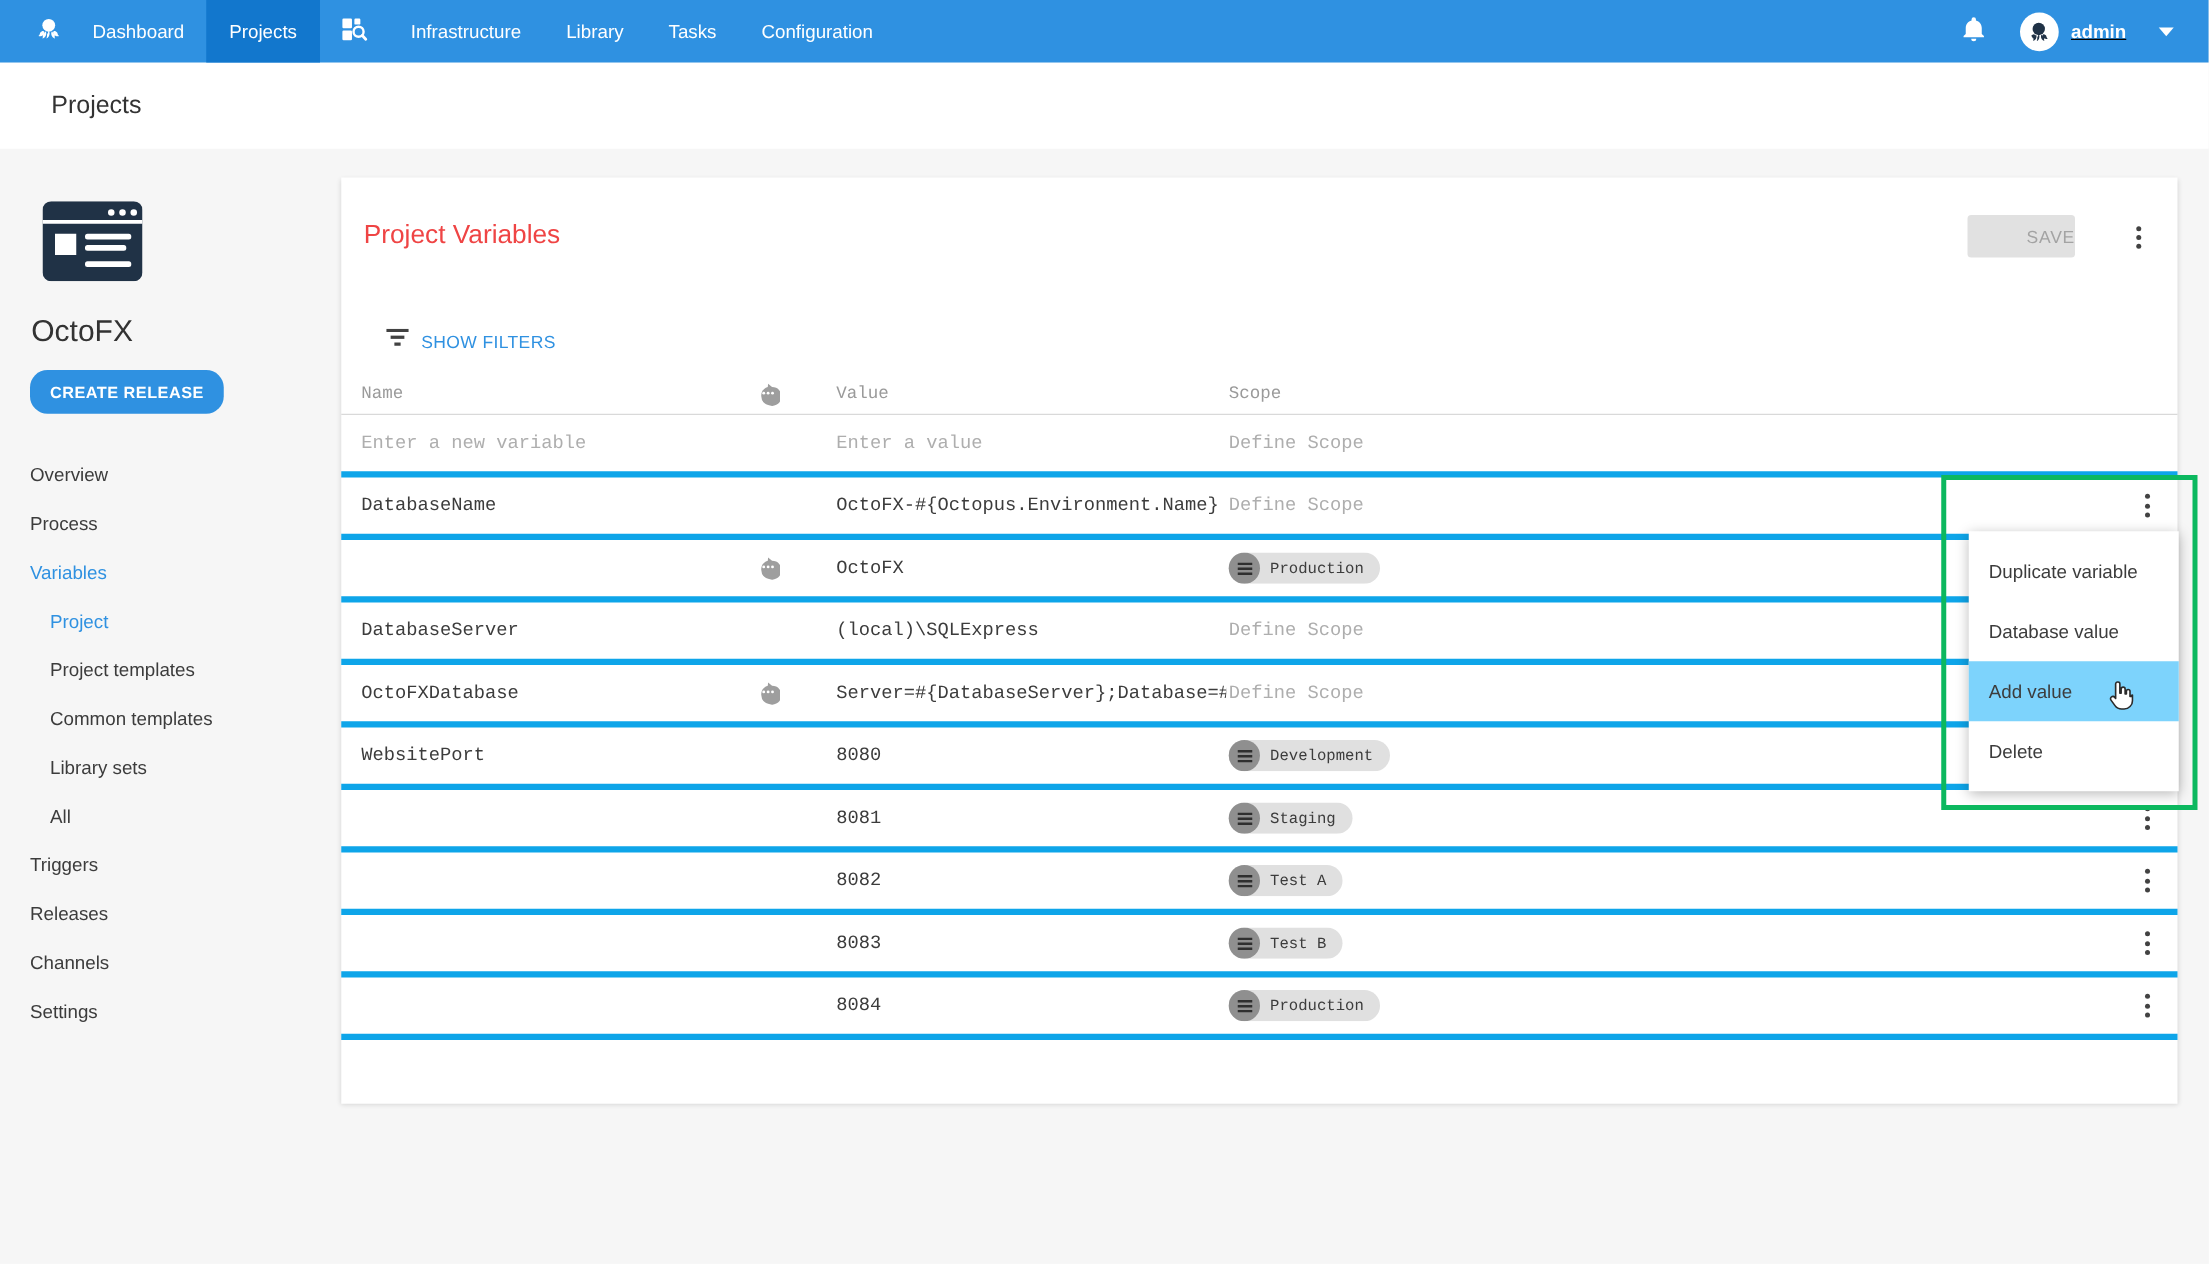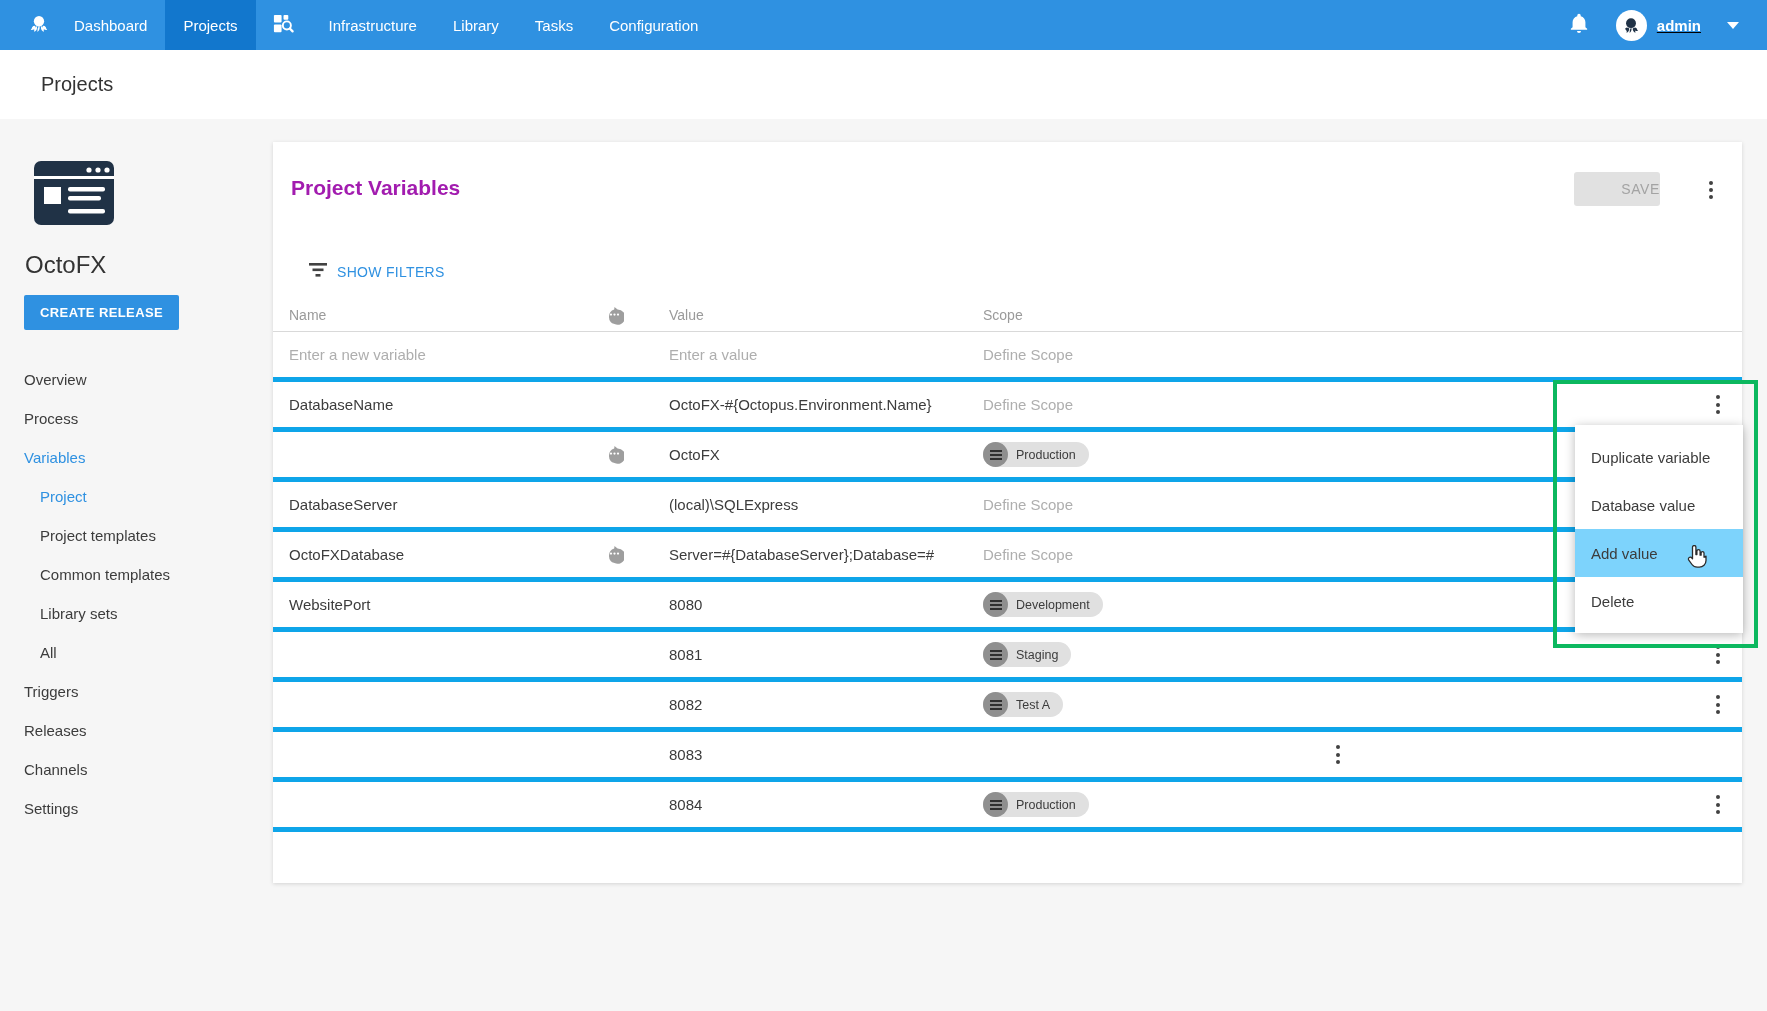--- a/index.html
+++ b/index.html
@@ -19,41 +19,41 @@
   .caret { width:0; height:0; border-left:6px solid transparent; border-right:6px solid transparent; border-top:7px solid #fff; }
 
   
   .pagebar { position:absolute; left:0; top:50px; width:100%; height:69px; background:#fff; display:flex; align-items:center; padding-left:41px; }
   .pagebar h1 { font-size:20px; font-weight:400; color:#333; }
 
   
   .sidebar { position:absolute; left:0; top:119px; width:273px; }
   .logo { margin:42px 0 0 34px; }
   .project-name { margin:22px 0 0 25px; font-size:24px; color:#333; font-weight:400; }
-  .create-release { margin:16px 0 0 24px; background:#2f91e1; color:#fff; border:none; border-radius:2px; font-size:13px; font-weight:700; letter-spacing:.4px; padding:10px 16px; cursor:pointer; font-family:"Liberation Sans",sans-serif; }
+  .create-release { margin:16px 0 0 24px; background:#2f91e1; color:#fff; border:none; border-radius:14px; font-size:13px; font-weight:700; letter-spacing:.4px; padding:10px 16px; cursor:pointer; font-family:"Liberation Sans",sans-serif; }
   .side-menu { margin-top:30px; list-style:none; }
   .side-menu a { display:block; padding:11px 0 11px 24px; font-size:15px; color:#3c3c3c; text-decoration:none; cursor:pointer; }
   .side-menu a.sub { padding-left:40px; }
   .side-menu a.active { color:#2f91e1; }
 
   
   .card { position:absolute; left:273px; top:142px; width:1469px; height:741px; background:#fff; box-shadow:0 1px 4px rgba(0,0,0,.14); }
   .panel-head { position:absolute; top:0; left:0; right:0; height:92px; }
-  .panel-title { position:absolute; left:18px; top:34px; font-size:21px; font-weight:700; color:#a21caf; }
+  .panel-title { position:absolute; left:18px; top:34px; font-size:21px; font-weight:400; color:#ef4444; }
   .save-btn { position:absolute; right:82px; top:30px; width:86px; height:34px; background:#e1e1e1; color:#a3a3a3; border:none; border-radius:3px; font-size:14px; font-weight:500; letter-spacing:.6px; font-family:"Liberation Sans",sans-serif;text-align:right; }
   .panel-kebab { position:absolute; right:29px; top:37px; cursor:pointer; }
 
   .filters { position:absolute; left:36px; top:121px; display:flex; align-items:center; cursor:pointer; }
   .filters .label { color:#2f91e1; font-size:14px; font-weight:500; letter-spacing:.3px; margin-left:10px; }
 
   .vtable { position:absolute; left:0; top:157px; right:0; }
   .vrow { display:grid; grid-template-columns:300px 50px 342px 1fr 48px; align-items:center; padding-left:16px; border-bottom:5px solid #0ea5e9; height:50px; }
   .vrow.head { height:33px; border-bottom:1px solid #d9d9d9; }
   .vrow.head .c { color:#9a9a9a; font-size:14px; }
-  .c { font-size:15px; color:#3c3c3c; white-space:nowrap; overflow:hidden; }
+  .c { font-size:15px; color:#3c3c3c; white-space:nowrap; overflow:hidden;font-family:Liberation Mono, monospace; }
   .c.value { padding-left:30px; }
   .c.scope { padding-left:2px; }
   .placeholder { color:#aeaeae; }
   .commentcell { display:flex; align-items:center; justify-content:center; }
   .actions { display:flex; align-items:center; justify-content:center; }
 
   .chip { display:inline-flex; align-items:center; height:25px; background:#e0e0e0; border-radius:13px; padding-right:13px; }
   .chip .env-ic { width:25px; height:25px; border-radius:50%; background:#8f8f8f; display:flex; align-items:center; justify-content:center; margin-right:8px; }
   .chip .chip-label { font-size:12.5px; color:#3c3c3c; }
 
@@ -355,20 +355,32 @@
             <i></i>
             <i></i>
           </span>
         </div>
     </div>
 
     <div class="vrow">
       <div class="c"></div>
       <div class="commentcell"></div>
       <div class="c value">8083</div>
+      <div class="c scope">
+        <span class="chip">
+          <span class="env-ic">
+              <svg width="12" height="10" viewBox="0 0 12 10">
+                <rect y="0" width="12" height="2" fill="#2f2f2f"></rect>
+                <rect y="4" width="12" height="2" fill="#2f2f2f"></rect>
+                <rect y="8" width="12" height="2" fill="#2f2f2f"></rect>
+              </svg>
+            </span>
+          <span class="chip-label">Test B</span>
+        </span>
+      </div>
       <div class="actions">
           <span class="kebab">
             <i></i>
             <i></i>
             <i></i>
           </span>
         </div>
     </div>
 
     <div class="vrow">

